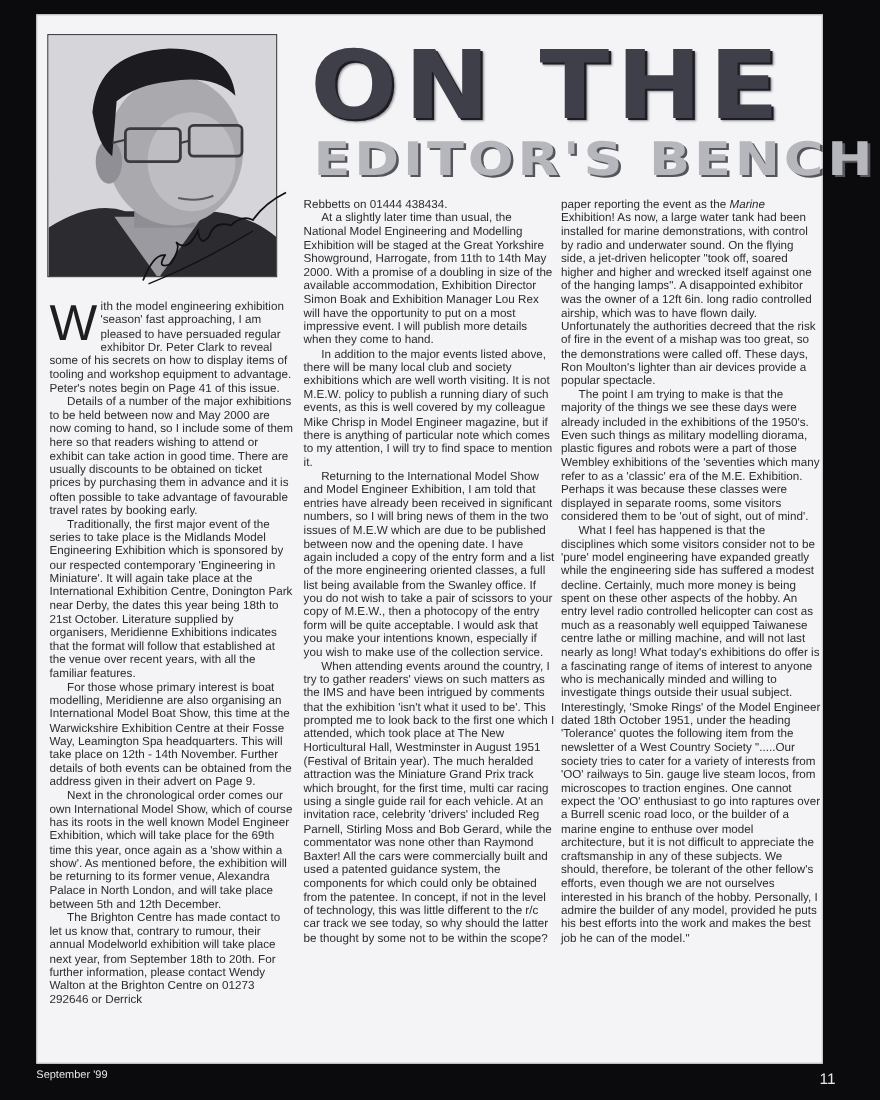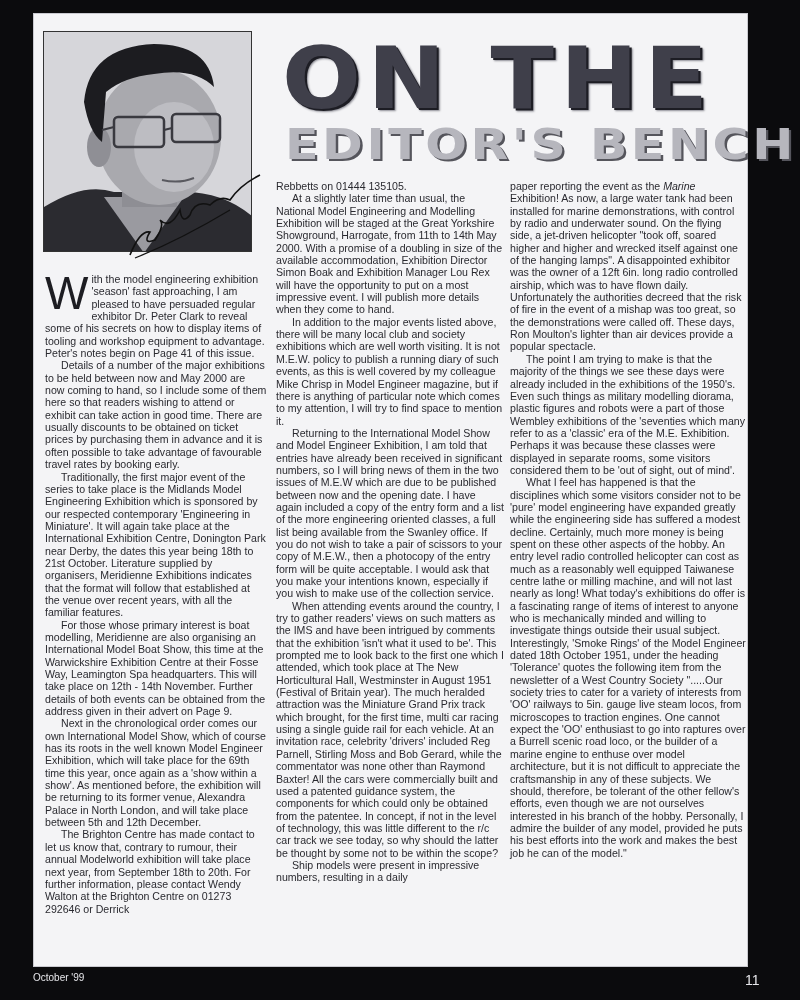--- a/index.html
+++ b/index.html
@@ -88,28 +88,27 @@
 <div class="col col1">
   <p class="noindent"><span class="dropcap">W</span><span>ith the model engineering exhibition 'season' fast approaching, I am pleased to have persuaded regular exhibitor Dr. Peter Clark to reveal some of his secrets on how to display items of tooling and workshop equipment to advantage. Peter's notes begin on Page 41 of this issue.</span></p>
   <p>Details of a number of the major exhibitions to be held between now and May 2000 are now coming to hand, so I include some of them here so that readers wishing to attend or exhibit can take action in good time. There are usually discounts to be obtained on ticket prices by purchasing them in advance and it is often possible to take advantage of favourable travel rates by booking early.</p>
   <p>Traditionally, the first major event of the series to take place is the Midlands Model Engineering Exhibition which is sponsored by our respected contemporary 'Engineering in Miniature'. It will again take place at the International Exhibition Centre, Donington Park near Derby, the dates this year being 18th to 21st October. Literature supplied by organisers, Meridienne Exhibitions indicates that the format will follow that established at the venue over recent years, with all the familiar features.</p>
   <p>For those whose primary interest is boat modelling, Meridienne are also organising an International Model Boat Show, this time at the Warwickshire Exhibition Centre at their Fosse Way, Leamington Spa headquarters. This will take place on 12th - 14th November. Further details of both events can be obtained from the address given in their advert on Page 9.</p>
   <p>Next in the chronological order comes our own International Model Show, which of course has its roots in the well known Model Engineer Exhibition, which will take place for the 69th time this year, once again as a 'show within a show'. As mentioned before, the exhibition will be returning to its former venue, Alexandra Palace in North London, and will take place between 5th and 12th December.</p>
   <p>The Brighton Centre has made contact to let us know that, contrary to rumour, their annual Modelworld exhibition will take place next year, from September 18th to 20th. For further information, please contact Wendy Walton at the Brighton Centre on 01273 292646 or Derrick</p>
 </div>
 
 <div class="col col2">
-  <p class="noindent">Rebbetts on 01444 135105.</p>
+  <p class="noindent">Rebbetts on 01444 438434.</p>
   <p>At a slightly later time than usual, the National Model Engineering and Modelling Exhibition will be staged at the Great Yorkshire Showground, Harrogate, from 11th to 14th May 2000. With a promise of a doubling in size of the available accommodation, Exhibition Director Simon Boak and Exhibition Manager Lou Rex will have the opportunity to put on a most impressive event. I will publish more details when they come to hand.</p>
   <p>In addition to the major events listed above, there will be many local club and society exhibitions which are well worth visiting. It is not M.E.W. policy to publish a running diary of such events, as this is well covered by my colleague Mike Chrisp in Model Engineer magazine, but if there is anything of particular note which comes to my attention, I will try to find space to mention it.</p>
   <p>Returning to the International Model Show and Model Engineer Exhibition, I am told that entries have already been received in significant numbers, so I will bring news of them in the two issues of M.E.W which are due to be published between now and the opening date. I have again included a copy of the entry form and a list of the more engineering oriented classes, a full list being available from the Swanley office. If you do not wish to take a pair of scissors to your copy of M.E.W., then a photocopy of the entry form will be quite acceptable. I would ask that you make your intentions known, especially if you wish to make use of the collection service.</p>
   <p>When attending events around the country, I try to gather readers' views on such matters as the IMS and have been intrigued by comments that the exhibition 'isn't what it used to be'. This prompted me to look back to the first one which I attended, which took place at The New Horticultural Hall, Westminster in August 1951 (Festival of Britain year). The much heralded attraction was the Miniature Grand Prix track which brought, for the first time, multi car racing using a single guide rail for each vehicle. At an invitation race, celebrity 'drivers' included Reg Parnell, Stirling Moss and Bob Gerard, while the commentator was none other than Raymond Baxter! All the cars were commercially built and used a patented guidance system, the components for which could only be obtained from the patentee. In concept, if not in the level of technology, this was little different to the r/c car track we see today, so why should the latter be thought by some not to be within the scope?</p>
-  <p>Ship models were present in impressive numbers, resulting in a daily</p>
 </div>
 
 <div class="col col3">
   <p class="noindent"><span>paper reporting the event as the </span><em>Marine</em><span> Exhibition! As now, a large water tank had been installed for marine demonstrations, with control by radio and underwater sound. On the flying side, a jet-driven helicopter "took off, soared higher and higher and wrecked itself against one of the hanging lamps". A disappointed exhibitor was the owner of a 12ft 6in. long radio controlled airship, which was to have flown daily. Unfortunately the authorities decreed that the risk of fire in the event of a mishap was too great, so the demonstrations were called off. These days, Ron Moulton's lighter than air devices provide a popular spectacle.</span></p>
   <p>The point I am trying to make is that the majority of the things we see these days were already included in the exhibitions of the 1950's. Even such things as military modelling diorama, plastic figures and robots were a part of those Wembley exhibitions of the 'seventies which many refer to as a 'classic' era of the M.E. Exhibition. Perhaps it was because these classes were displayed in separate rooms, some visitors considered them to be 'out of sight, out of mind'.</p>
   <p>What I feel has happened is that the disciplines which some visitors consider not to be 'pure' model engineering have expanded greatly while the engineering side has suffered a modest decline. Certainly, much more money is being spent on these other aspects of the hobby. An entry level radio controlled helicopter can cost as much as a reasonably well equipped Taiwanese centre lathe or milling machine, and will not last nearly as long! What today's exhibitions do offer is a fascinating range of items of interest to anyone who is mechanically minded and willing to investigate things outside their usual subject. Interestingly, 'Smoke Rings' of the Model Engineer dated 18th October 1951, under the heading 'Tolerance' quotes the following item from the newsletter of a West Country Society ".....Our society tries to cater for a variety of interests from 'OO' railways to 5in. gauge live steam locos, from microscopes to traction engines. One cannot expect the 'OO' enthusiast to go into raptures over a Burrell scenic road loco, or the builder of a marine engine to enthuse over model architecture, but it is not difficult to appreciate the craftsmanship in any of these subjects. We should, therefore, be tolerant of the other fellow's efforts, even though we are not ourselves interested in his branch of the hobby. Personally, I admire the builder of any model, provided he puts his best efforts into the work and makes the best job he can of the model."</p>
 </div>
 
-<div class="footer-left">October '99</div>
+<div class="footer-left">September '99</div>
 <div class="footer-right">11</div>
 
 </body></html>

